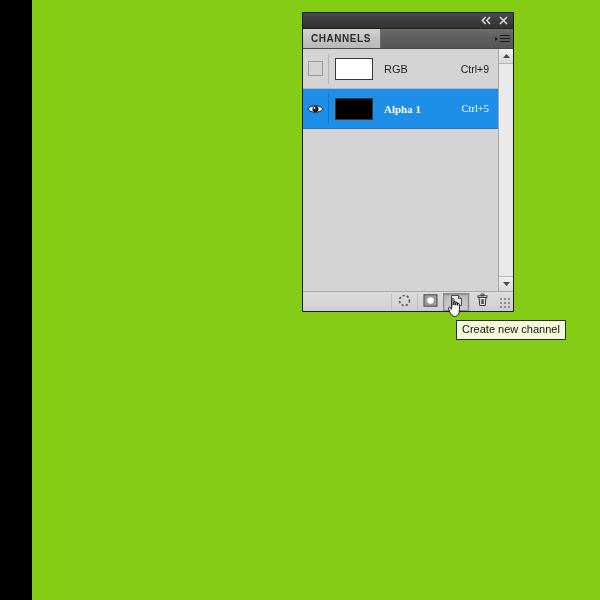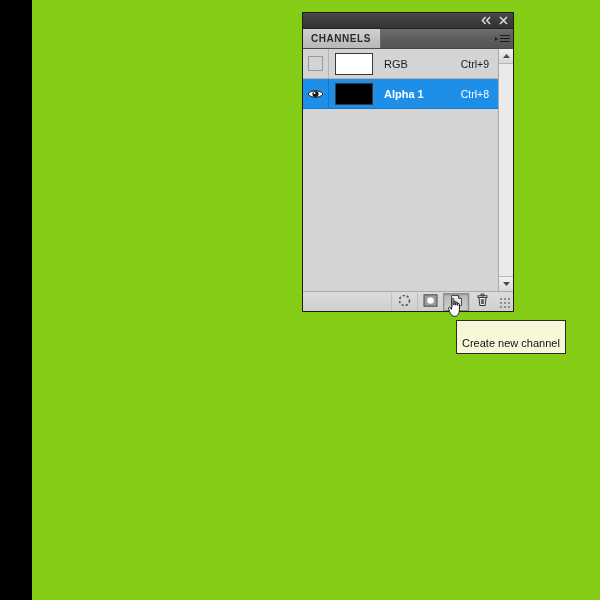--- a/index.html
+++ b/index.html
@@ -77,26 +77,26 @@
   .listwrap {
     position: relative;
     height: 242px;
     background: #d4d4d4;
     display: flex;
   }
   .rows { flex: 1; min-width: 0; }
 
   .row {
     position: relative;
-    height: 30px;
+    height: 40px;
     display: flex; align-items: center;
     border-bottom: 1px solid #b4b4b4;
     background: #d4d4d4;
   }
-  .row.selected { background: #1e8fe8; border-bottom-color: #1678c6; }
+  .row.selected { background: #1e8fe8; border-bottom-color: #1678c6; font-family: Liberation Serif, serif; }
 
   .vis {
     width: 26px; height: 30px;
     display: flex; align-items: center; justify-content: center;
     border-right: 1px solid #b4b4b4;
     flex: none;
   }
   .row.selected .vis { border-right-color: #1678c6; }
   .vis-box {
     width: 15px; height: 15px;
@@ -187,21 +187,21 @@
     width: 16px; height: 22px;
     pointer-events: none;
   }
 
   
   #tooltip {
     position: absolute;
     left: 424px; top: 320px;
     background: #f7f7da;
     border: 1px solid #2b2b2b;
-    padding: 16px 5px 3px 5px;
+    padding: 2px 5px 3px 5px;
     font-size: 11px;
     color: #111;
     white-space: nowrap;
     line-height: 1.15;
   }
 </style>
 </head>
 <body>
 
 <div id="stage">
@@ -252,21 +252,21 @@
           <div class="row selected">
             <div class="vis">
               <svg class="eye" viewBox="0 0 17 12" aria-hidden="true">
                 <path d="M1 6 C4 1.6 13 1.6 16 6 C13 10.4 4 10.4 1 6 Z" fill="#ffffff" stroke="#1a1a1a" stroke-width="1"></path>
                 <circle cx="8.5" cy="6" r="3.1" fill="#1a1a1a"></circle>
                 <circle cx="7.5" cy="4.9" r="1.0" fill="#ffffff"></circle>
               </svg>
             </div>
             <div class="thumb black"></div>
             <div class="chname">Alpha 1</div>
-            <div class="shortcut">Ctrl+8</div>
+            <div class="shortcut">Ctrl+5</div>
           </div>
           <div class="emptyarea"></div>
         </div>
 
       <div class="scrollbar">
         <div class="sb-arrow">
           <svg width="9" height="6" viewBox="0 0 9 6" aria-hidden="true">
             <path d="M4.5 1 L8 5 L1 5 Z" fill="#4a4a4a"></path>
           </svg>
         </div>

